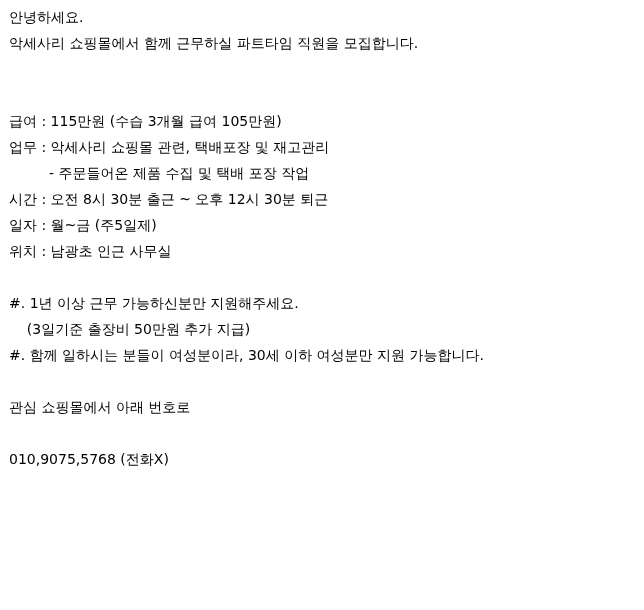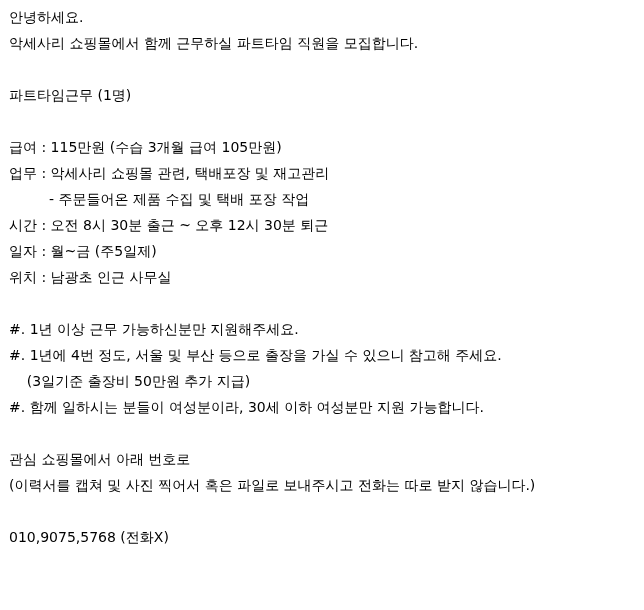--- a/index.html
+++ b/index.html
@@ -28,31 +28,28 @@
     letter-spacing: 0px;
   }
 </style>
 </head>
 <body>
 
 <div class="doc">
   <div class="line">안녕하세요.</div>
   <div class="line">악세사리 쇼핑몰에서 함께 근무하실 파트타임 직원을 모집합니다.</div>
   <div class="line"></div>
-  <div class="line">파트타임근무 (1명)</div>
   <div class="line"></div>
   <div class="line">급여 : 115만원 (수습 3개월 급여 105만원)</div>
   <div class="line">업무 : 악세사리 쇼핑몰 관련, 택배포장 및 재고관리</div>
   <div class="line">         - 주문들어온 제품 수집 및 택배 포장 작업</div>
   <div class="line">시간 : 오전 8시 30분 출근 ~ 오후 12시 30분 퇴근</div>
   <div class="line">일자 : 월~금 (주5일제)</div>
   <div class="line">위치 : 남광초 인근 사무실</div>
   <div class="line"></div>
   <div class="line">#. 1년 이상 근무 가능하신분만 지원해주세요.</div>
-  <div class="line">#. 1년에 4번 정도, 서울 및 부산 등으로 출장을 가실 수 있으니 참고해 주세요.</div>
   <div class="line">    (3일기준 출장비 50만원 추가 지급)</div>
   <div class="line">#. 함께 일하시는 분들이 여성분이라, 30세 이하 여성분만 지원 가능합니다.</div>
   <div class="line"></div>
   <div class="line">관심 쇼핑몰에서 아래 번호로</div>
-  <div class="line">(이력서를 캡쳐 및 사진 찍어서 혹은 파일로 보내주시고 전화는 따로 받지 않습니다.)</div>
   <div class="line"></div>
   <div class="line">010,9075,5768 (전화X)</div>
 </div>
 
 </body></html>

